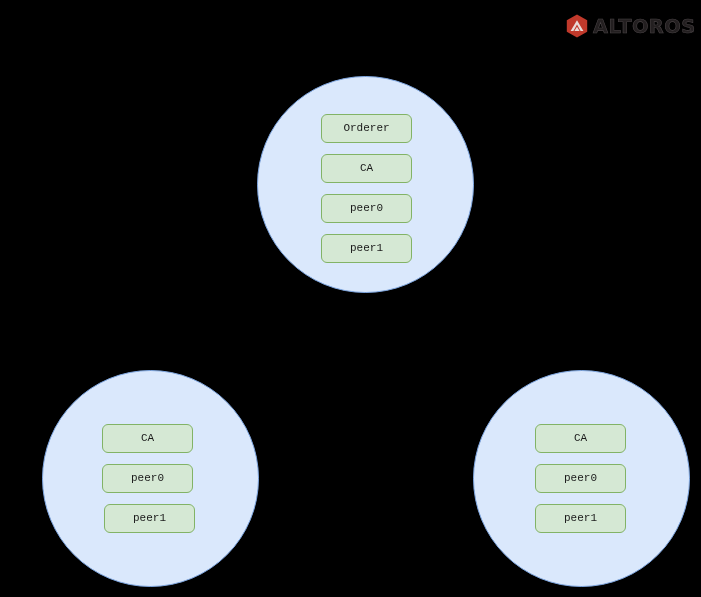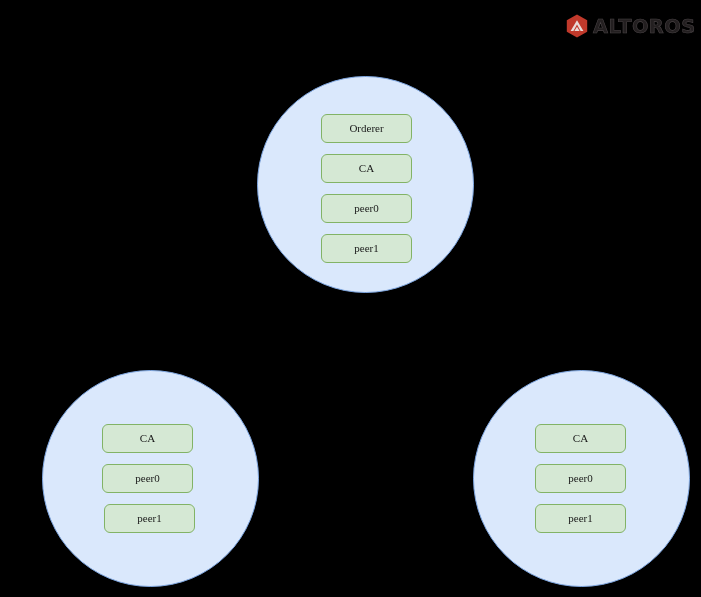--- a/index.html
+++ b/index.html
@@ -62,21 +62,21 @@
   
   .node {
     position: absolute;
     box-sizing: border-box;
     background: #d5e8d4;
     border: 1px solid #82b366;
     border-radius: 6px;
     display: flex;
     align-items: center;
     justify-content: center;
-    font-family: Liberation Serif, serif;
+    font-family: Liberation Mono, monospace;
     font-size: 11px;
     color: #1a1a1a;
     line-height: 1;
     white-space: nowrap;
   }
 </style>
 </head>
 <body>
 
 <div id="canvas">

